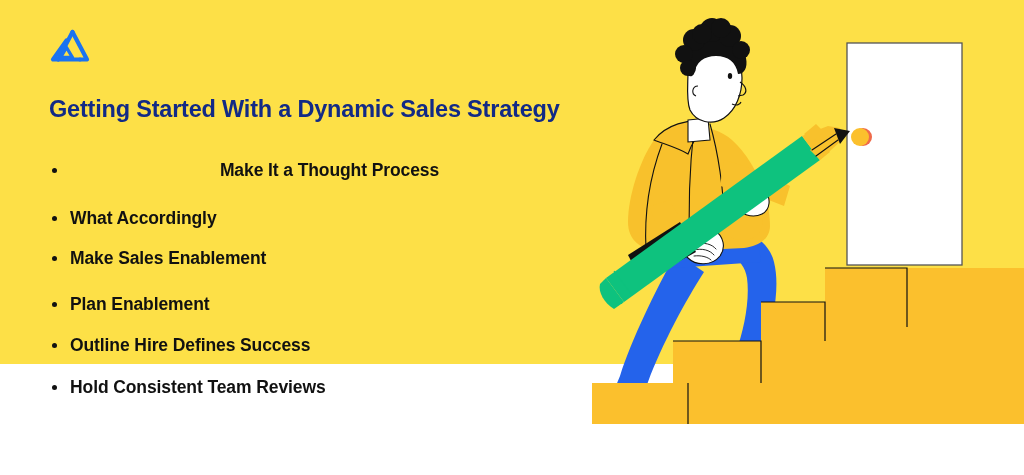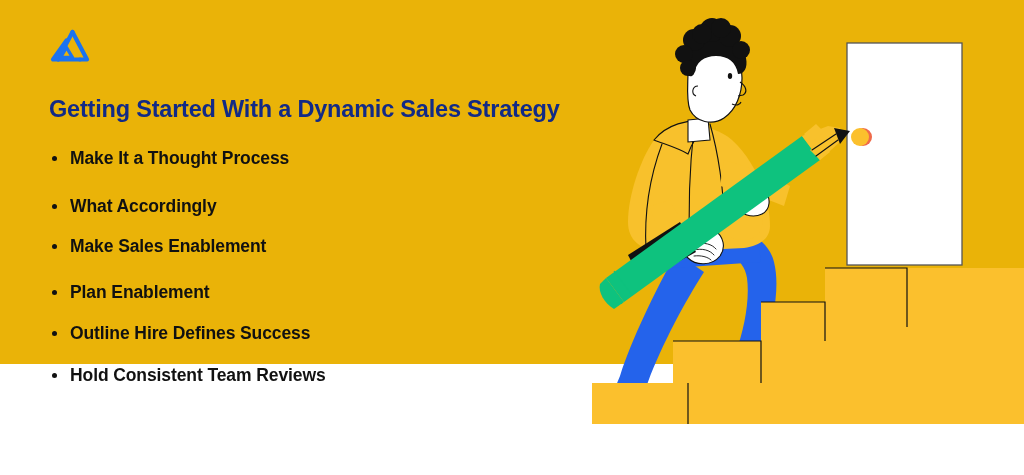--- a/index.html
+++ b/index.html
@@ -14,21 +14,21 @@
     height: 475px;
     overflow: hidden;
     font-family: "Liberation Sans", "DejaVu Sans", sans-serif;
     position: relative;
   }
 
   .slide {
     position: relative;
     width: 1024px;
     height: 364px;
-    background: #eab308;
+    background: #fde047;
   }
 
   
   .content {
     position: absolute;
     left: 0;
     top: 0;
     width: 620px;
     height: 475px;
   }
@@ -81,21 +81,21 @@
     position: absolute;
     left: 3px;
     top: 8px;
     width: 5px;
     height: 5px;
     border-radius: 50%;
     background: #111111;
   }
 
   
-  .bullet-list li.i0 { margin-top: 0px; }
+  .bullet-list li.i0 { margin-top: 12px; text-align: center; }
   .bullet-list li.i1 { margin-top: 28px; }
   .bullet-list li.i2 { margin-top: 20px; }
   .bullet-list li.i3 { margin-top: 26px; }
   .bullet-list li.i4 { margin-top: 20px; }
   .bullet-list li.i5 { margin-top: 22px; }
 
   
   .illustration {
     position: absolute;
     right: 0;

